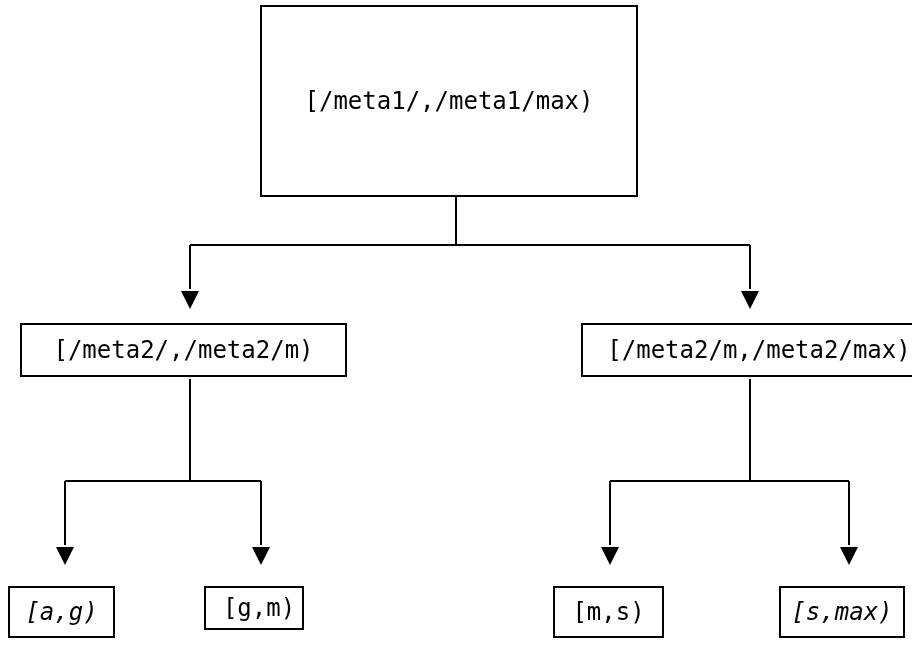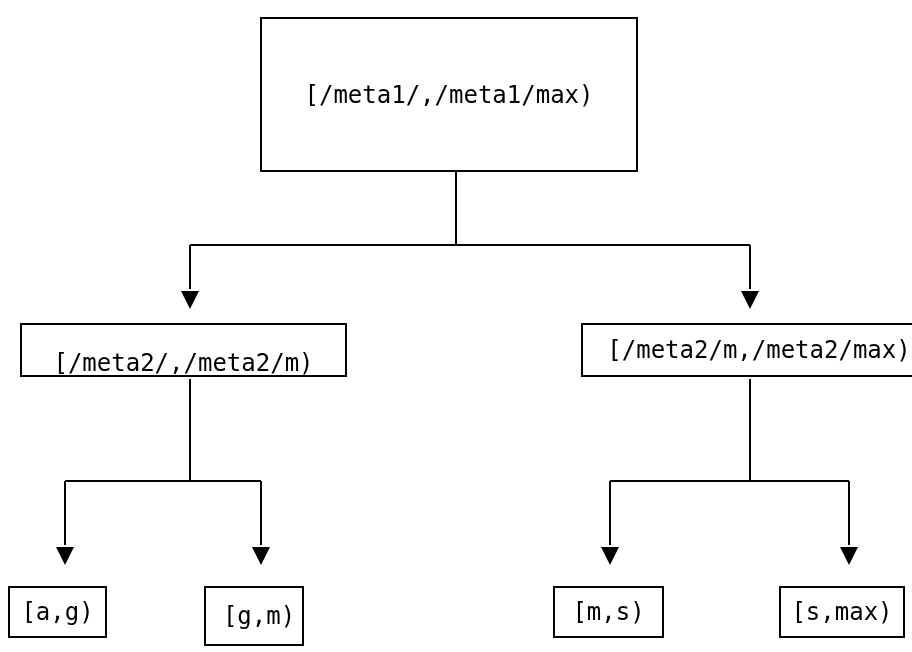--- a/index.html
+++ b/index.html
@@ -30,27 +30,27 @@
     background: #ffffff;
     display: flex;
     align-items: center;
     justify-content: center;
     font-size: 24px;
     line-height: 1;
     color: #000000;
     white-space: nowrap;
   }
   
-  .node-root       { left: 260px; top: 17px;  width: 378px; height: 155px; }
-  .node-meta2-low  { left: 20px;  top: 323px; width: 327px; height: 54px; align-items: flex-end;  }
+  .node-root       { left: 260px; top: 5px;  width: 378px; height: 192px; }
+  .node-meta2-low  { left: 20px;  top: 323px; width: 327px; height: 54px;  }
   .node-meta2-high { left: 581px; top: 323px; width: 356px; height: 54px;  }
-  .node-leaf-ag    { left: 8px;   top: 586px; width: 99px; height: 52px;  }
-  .node-leaf-gm    { left: 204px; top: 586px; width: 100px; height: 60px; padding-left: 10px;  }
+  .node-leaf-ag    { left: 8px;   top: 586px; width: 107px; height: 52px; font-style: italic;  }
+  .node-leaf-gm    { left: 204px; top: 586px; width: 100px; height: 44px; padding-left: 10px;  }
   .node-leaf-ms    { left: 553px; top: 586px; width: 111px; height: 52px;  }
-  .node-leaf-smax  { left: 779px; top: 586px; width: 126px; height: 52px;  }
+  .node-leaf-smax  { left: 779px; top: 586px; width: 126px; height: 52px; font-style: italic;  }
 
   .wires path {
     stroke: #000000;
     stroke-width: 2;
     fill: none;
   }
   .wires polygon {
     fill: #000000;
     stroke: none;
   }

